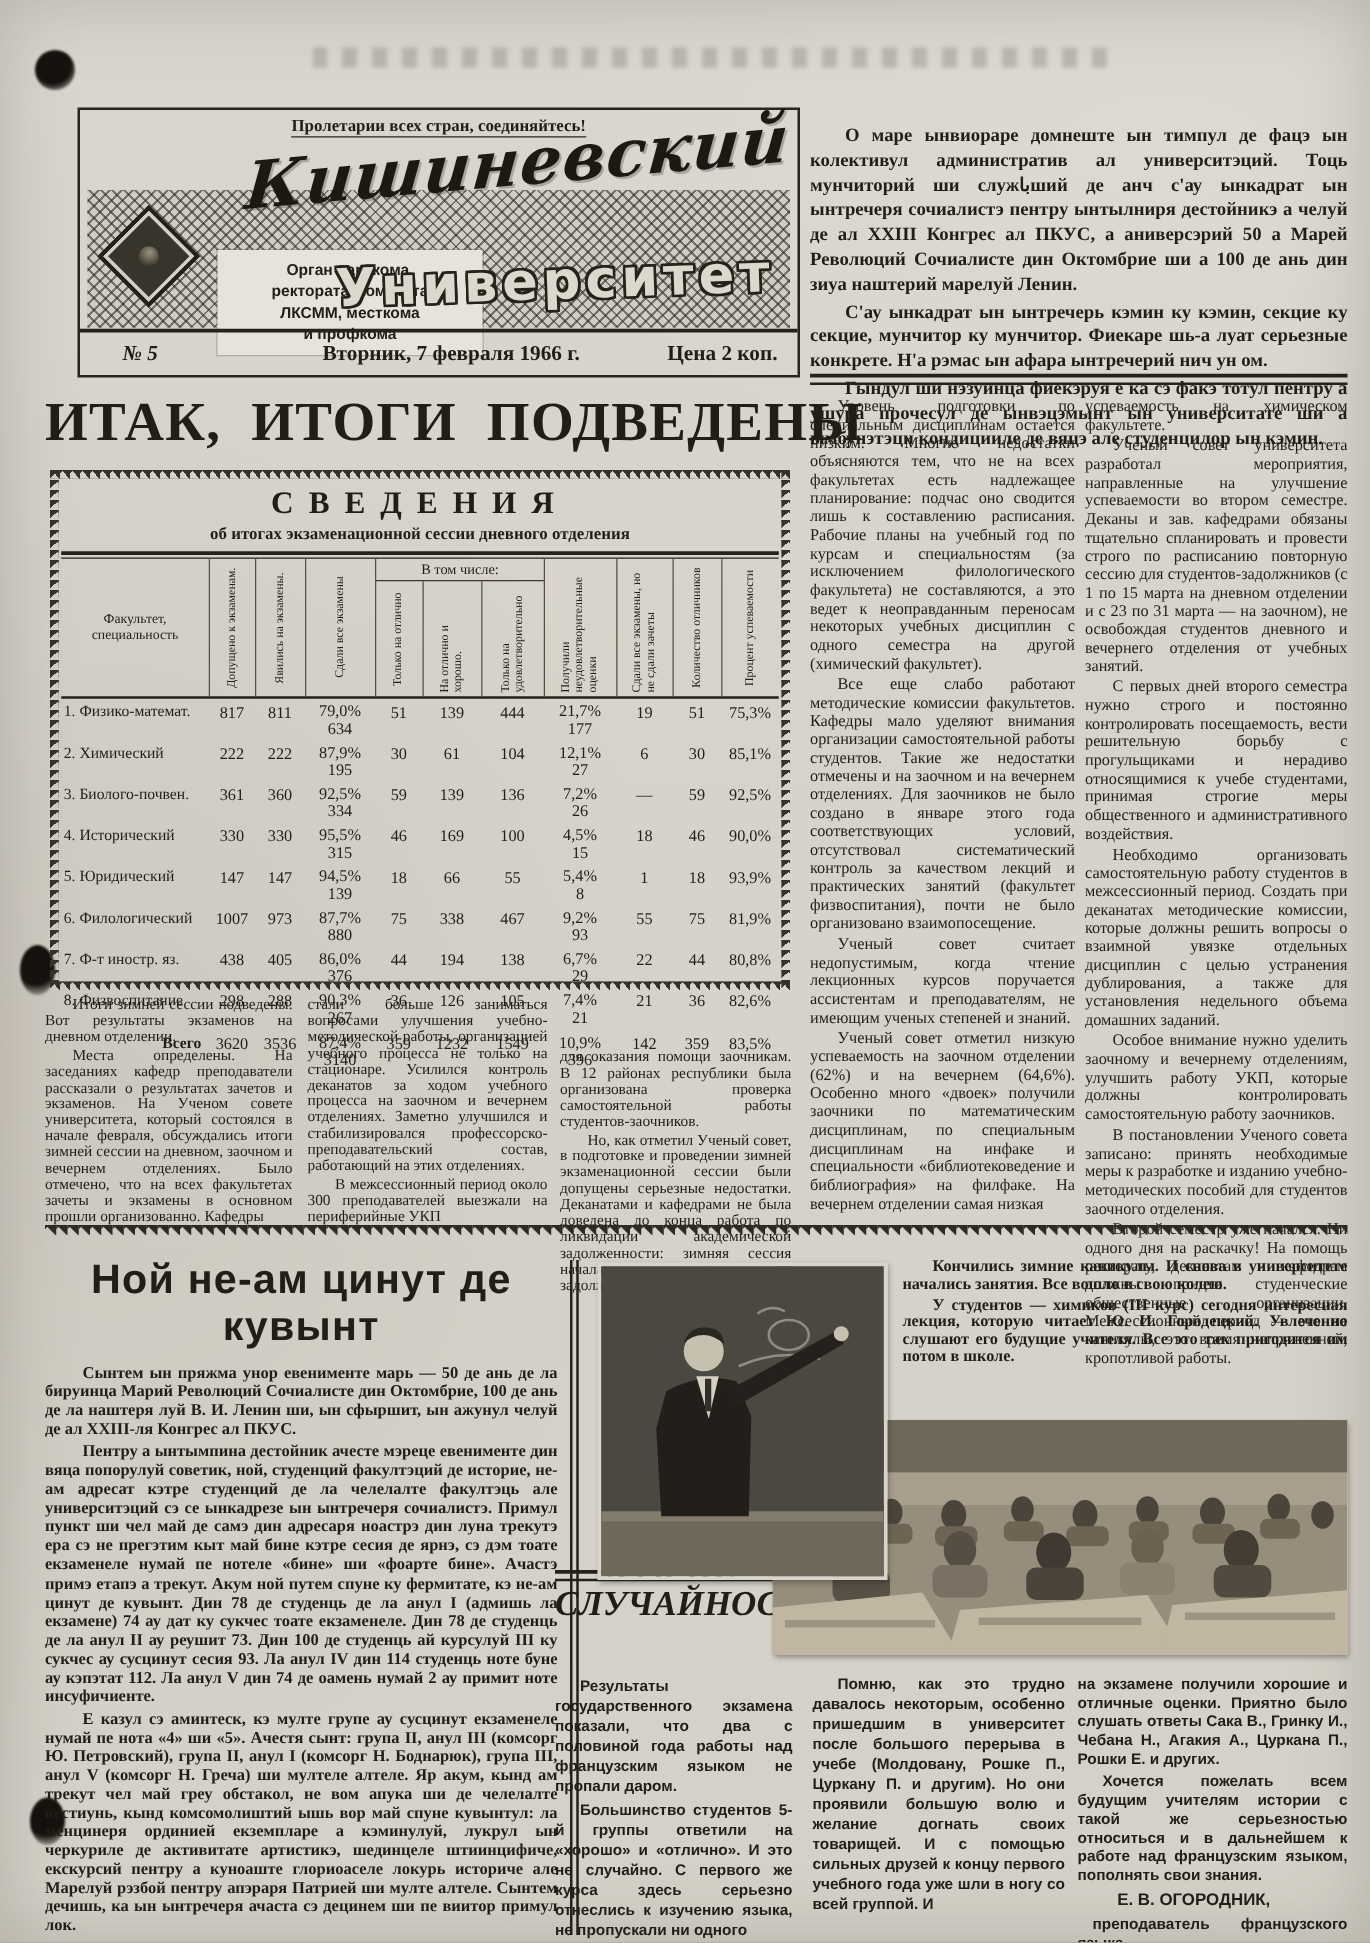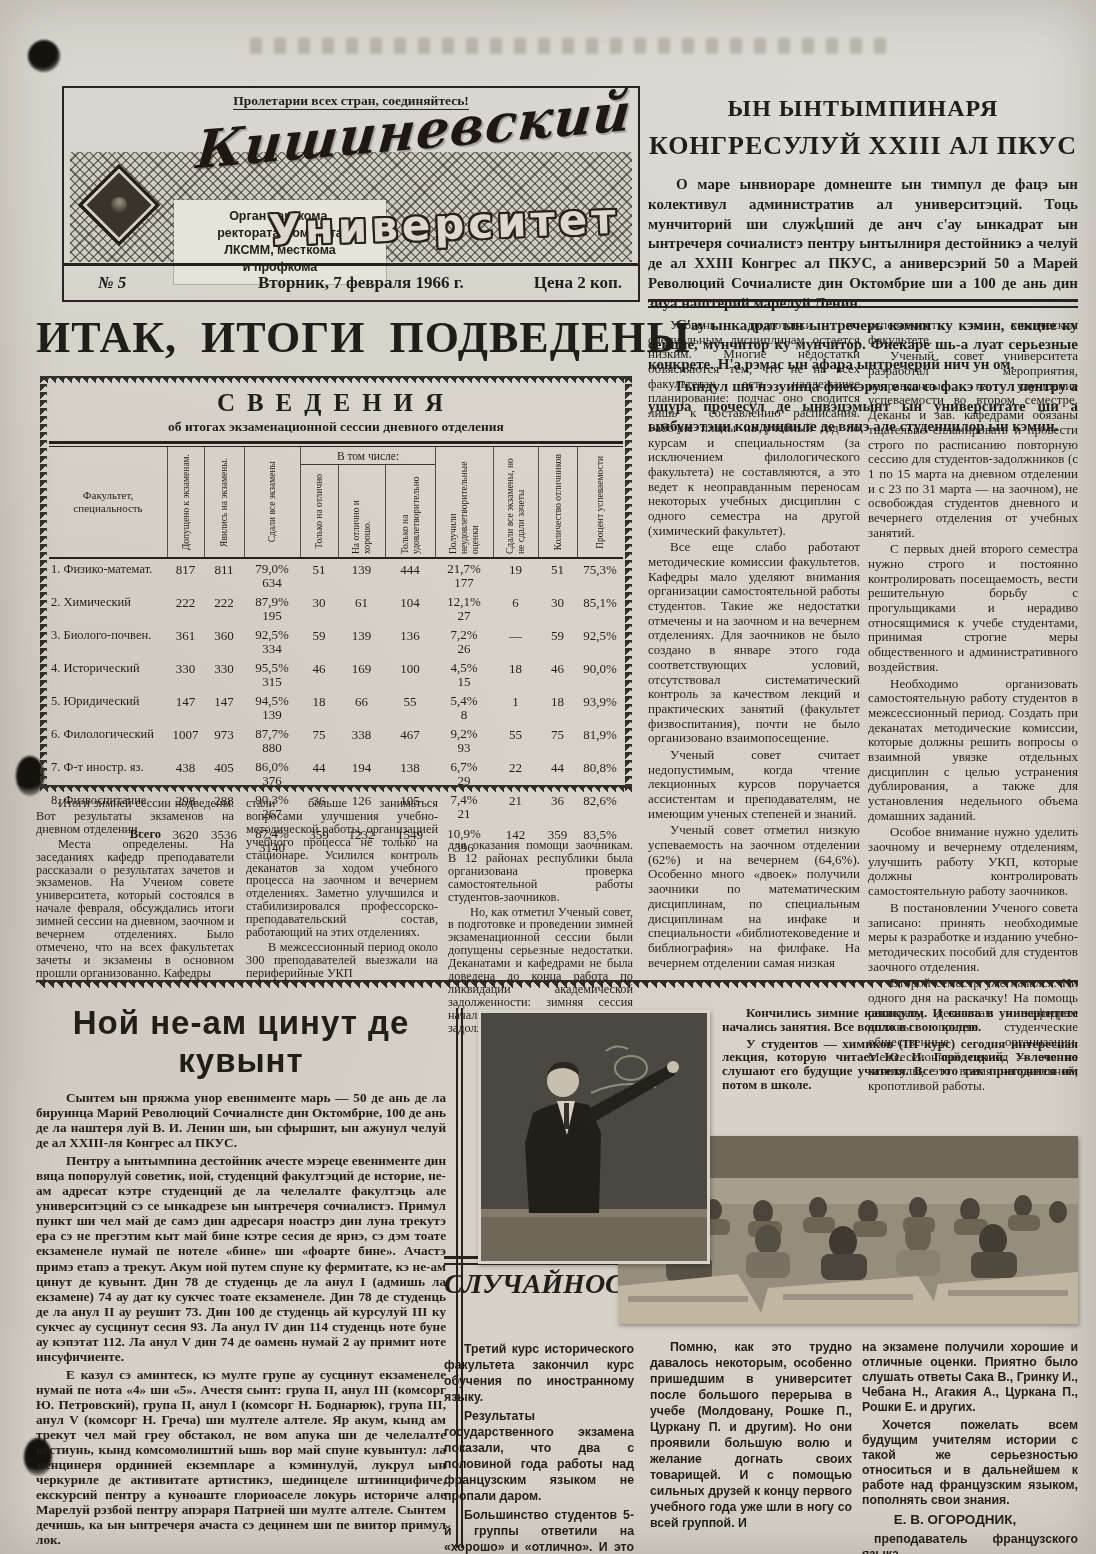--- a/index.html
+++ b/index.html
@@ -167,24 +167,20 @@
     <div class="script-title">Кишиневский</div>
     <div class="outline-title">Университет</div>
     <div class="dateline">
       <span class="iss">№ 5</span>
       <span class="dt">Вторник, 7 февраля 1966 г.</span>
       <span class="pr">Цена 2 коп.</span>
     </div>
   </div>
 
   <div id="congress" class="abs">
-    <h2>
-      <span style="display:block;">ЫН ЫНТЫМПИНАРЯ</span>
-      <span style="display:block;font-size:26px;">КОНГРЕСУЛУЙ XXIII АЛ ПКУС</span>
-    </h2>
     <div class="body just">
       <p>О маре ынвиораре домнеште ын тимпул де фацэ ын колективул административ ал университэций. Тоць мунчиторий ши служباший де анч с'ау ынкадрат ын ынтречеря сочиалистэ пентру ынтылниря дестойникэ а челуй де ал XXIII Конгрес ал ПКУС, а аниверсэрий 50 а Марей Революций Сочиалисте дин Октомбрие ши а 100 де ань дин зиуа наштерий марелуй Ленин.</p>
       <p>С'ау ынкадрат ын ынтречерь кэмин ку кэмин, секцие ку секцие, мунчитор ку мунчитор. Фиекаре шь-а луат серьезные конкрете. Н'а рэмас ын афара ынтречерий нич ун ом.</p>
       <p>Гындул ши нэзуинца фиекэруя е ка сэ факэ тотул пентру а ушура прочесул де ынвэцэмынт ын университате ши а ымбунэтэци кондицииле де вяцэ але студенцилор ын кэмин.</p>
     </div>
   </div>
   <div id="toprule" class="abs dbl"></div>
 
   <div id="mainhead" class="abs">ИТАК, ИТОГИ ПОДВЕДЕНЫ</div>
 
@@ -528,21 +524,20 @@
     <p>Кончились зимние каникулы. И снова в университете начались занятия. Все вошло в свою колею.</p>
     <p>У студентов — химиков (III курс) сегодня интересная лекция, которую читает Ю. И. Городецкий. Увлеченно слушают его будущие учителя. Все это так пригодится им потом в школе.</p>
   </div>
 
   <div id="hr2mid" class="abs dbl"></div>
   <div id="frhead" class="abs">
     <span style="display:block;">ЭТО НЕ</span>
     <span style="display:block;">СЛУЧАЙНОСТЬ</span>
   </div>
   <div id="mc1" class="abs sanscol just">
-    <p>Третий курс исторического факультета закончил курс обучения по иностранному языку.</p>
     <p>Результаты государственного экзамена показали, что два с половиной года работы над французским языком не пропали даром.</p>
     <p>Большинство студентов 5-й группы ответили на «хорошо» и «отлично». И это не случайно. С первого же курса здесь серьезно отнеслись к изучению языка, не пропускали ни одного</p>
   </div>
   <div id="mc2" class="abs sanscol just">
     <p>Помню, как это трудно давалось некоторым, особенно пришедшим в университет после большого перерыва в учебе (Молдовану, Рошке П., Цуркану П. и другим). Но они проявили большую волю и желание догнать своих товарищей. И с помощью сильных друзей к концу первого учебного года уже шли в ногу со всей группой. И</p>
   </div>
   <div id="mc3" class="abs sanscol just">
     <p style="text-indent:0;">на экзамене получили хорошие и отличные оценки. Приятно было слушать ответы Сака В., Гринку И., Чебана Н., Агакия А., Цуркана П., Рошки Е. и других.</p>
     <p>Хочется пожелать всем будущим учителям истории с такой же серьезностью относиться и в дальнейшем к работе над французским языком, пополнять свои знания.</p>
     <div class="signame">Е. В. ОГОРОДНИК,</div>

